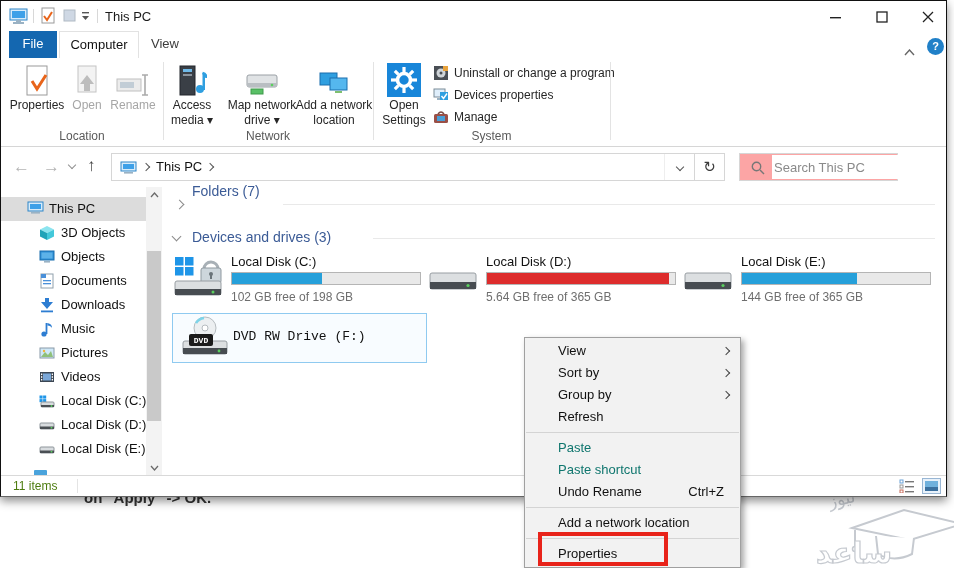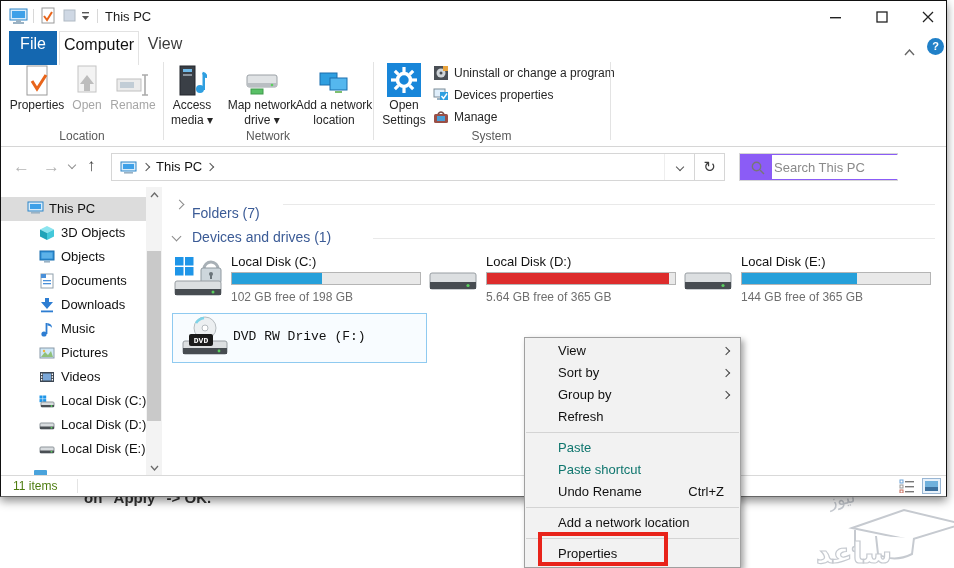--- a/index.html
+++ b/index.html
@@ -11,21 +11,21 @@
   #window { position:absolute; left:0; top:0; width:947px; height:497px; background:#fff;
             border:1px solid #111; border-bottom:1px solid #666; box-shadow:0 4px 9px rgba(0,0,0,.45); z-index:2; }
 
   
   .titlebar { position:absolute; left:0; top:0; right:0; height:30px; background:#fff; }
   .tb-sep { position:absolute; top:8px; width:1px; height:14px; background:#d8d8d8; }
   .tb-title { position:absolute; left:104px; top:8px; font-size:13px; color:#1a1a1a; }
   .winbtn { position:absolute; top:6px; width:30px; height:20px; display:flex; align-items:center; justify-content:center; }
 
   
-  .tab { position:absolute; top:30px; height:34px; line-height:26px; text-align:center; font-size:16px; z-index:3; }
+  .tab { position:absolute; top:30px; height:27px; line-height:26px; text-align:center; font-size:13px; z-index:3; }
   .tab-file { left:8px; width:48px; background:#1467b0; color:#fff; }
   .tab-computer { left:58px; width:80px; background:#fff; border:1px solid #e2e2e2; border-bottom:none; color:#111; }
   .tab-view { left:140px; width:48px; color:#3c3c3c; }
   .ribbon-collapse { position:absolute; top:41px; left:903px; }
   .help-circle { position:absolute; top:37px; left:926px; width:17px; height:17px; border-radius:50%;
                  background:#2080c8; color:#fff; font-size:11px; font-weight:bold; text-align:center; line-height:17px; }
 
   
   .ribbon { position:absolute; left:0; top:57px; right:0; height:89px; background:#fff; border-bottom:1px solid #d6d6d6; }
   .rsep { position:absolute; top:4px; bottom:6px; width:1px; background:#e3e3e3; }
@@ -40,21 +40,21 @@
   
   .navbar { position:absolute; left:0; top:146px; right:0; height:40px; background:#fff; }
   .navglyph { position:absolute; font-size:17px; line-height:17px; }
   .addrbox { position:absolute; left:110px; top:6px; width:614px; height:28px; border:1px solid #d6d6d6; background:#fff; }
   .crumb-text { position:absolute; left:44px; top:0; line-height:26px; font-size:13px; color:#111; }
   .chev { display:inline-block; width:6px; height:6px; border-right:1.4px solid #555; border-bottom:1.4px solid #555; }
   .chev.right { transform:rotate(-45deg); }
   .chev.down  { transform:rotate(45deg); }
   .addr-dd { position:absolute; right:30px; top:0; bottom:0; width:30px; border-left:1px solid #eee; display:flex; align-items:center; justify-content:center; }
   .addr-refresh { position:absolute; right:0; top:0; bottom:0; width:30px; border-left:1px solid #d6d6d6; display:flex; align-items:center; justify-content:center; font-size:15px; color:#3c3c3c; }
-  .searchbox { position:absolute; left:738px; top:6px; width:159px; height:28px; border:1px solid #d6d6d6; background:#8b5cf6;padding-left:8px; }
+  .searchbox { position:absolute; left:738px; top:6px; width:159px; height:28px; border:1px solid #d6d6d6; background:#fca5a5;padding-left:8px; }
   .searchbox input { position:absolute; left:32px; top:1px; width:160px; height:24px; border:none; outline:none; font-size:13px;
                      font-family:"Liberation Sans","DejaVu Sans",sans-serif; color:#333; }
   .searchbox input::placeholder { color:#8a8a8a; }
 
   
   .sidebar { position:absolute; left:0; top:186px; width:145px; height:290px; background:#fff; }
   .srow { position:absolute; left:0; width:145px; height:24px; }
   .srow.selected { background:#dcdcdc; }
   .srow .sic { position:absolute; left:38px; top:4px; }
   .srow .slabel { position:absolute; left:60px; top:0; line-height:24px; font-size:13px; white-space:nowrap; color:#111; }
@@ -424,25 +424,25 @@
       <svg class="sarrow" style="top:5px" width="9" height="6">
           <polyline points="1,5 4.5,1 8,5" fill="none" stroke="#6a6a6a" stroke-width="1.3"></polyline>
         </svg>
       <div class="sthumb"></div>
       <svg class="sarrow" style="top:278px" width="9" height="6">
           <polyline points="1,1 4.5,5 8,1" fill="none" stroke="#6a6a6a" stroke-width="1.3"></polyline>
         </svg>
     </div>
 
     <span class="gchev" style="left:175px;top:200px;transform:rotate(-45deg)"></span>
-    <div class="grouphdr" style="left:191px;top:204px">Folders (7)</div>
+    <div class="grouphdr" style="left:191px;top:182px">Folders (7)</div>
     <div class="groupline" style="left:282px;top:203px;width:652px"></div>
 
     <span class="gchev" style="left:172px;top:232px;transform:rotate(45deg)"></span>
-    <div class="grouphdr" style="left:191px;top:228px">Devices and drives (1)</div>
+    <div class="grouphdr" style="left:191px;top:228px">Devices and drives (3)</div>
     <div class="groupline" style="left:372px;top:237px;width:562px"></div>
 
     <div class="tile" style="left:170px;top:252px">
       <svg style="position:absolute;left:2px;top:2px" width="50" height="48">
         <rect x="2" y="2" width="8.5" height="8.5" fill="#1e95e8"></rect>
           <rect x="12" y="2" width="8.5" height="8.5" fill="#1e95e8"></rect>
         <rect x="2" y="12" width="8.5" height="8.5" fill="#1e95e8"></rect>
           <rect x="12" y="12" width="8.5" height="8.5" fill="#1e95e8"></rect>
         <path d="M31,14 a7,7 0 0 1 14,0" fill="none" stroke="#a8b0b6" stroke-width="3"></path>
         <rect x="28" y="13" width="20" height="15" rx="2" fill="#cdd6dc" stroke="#8f99a0"></rect>

